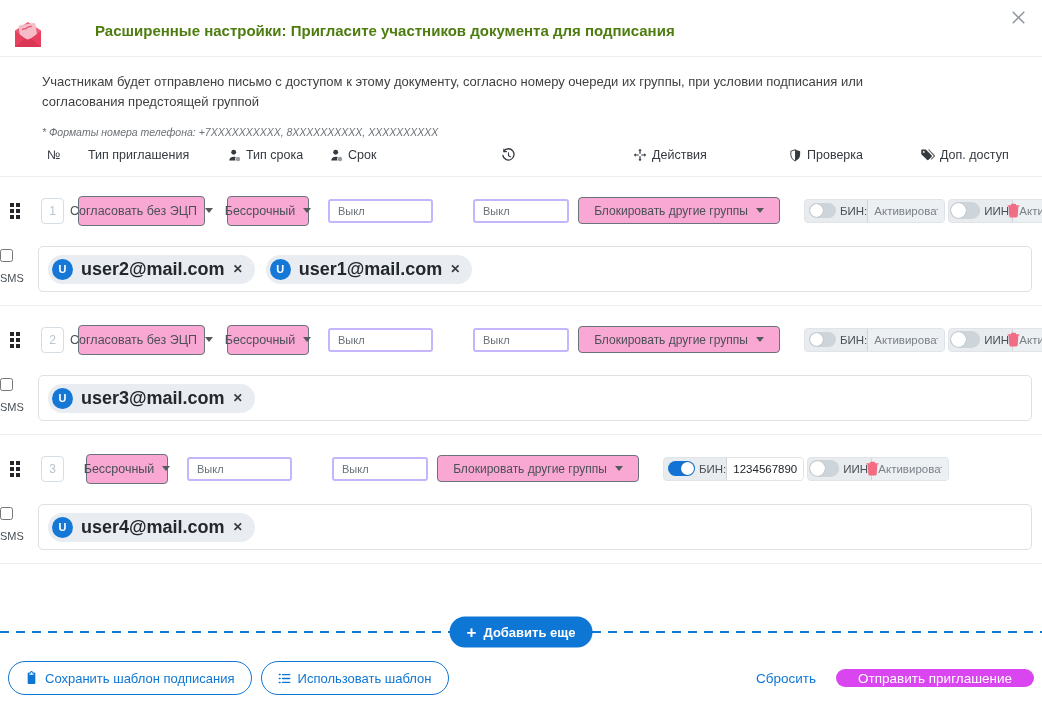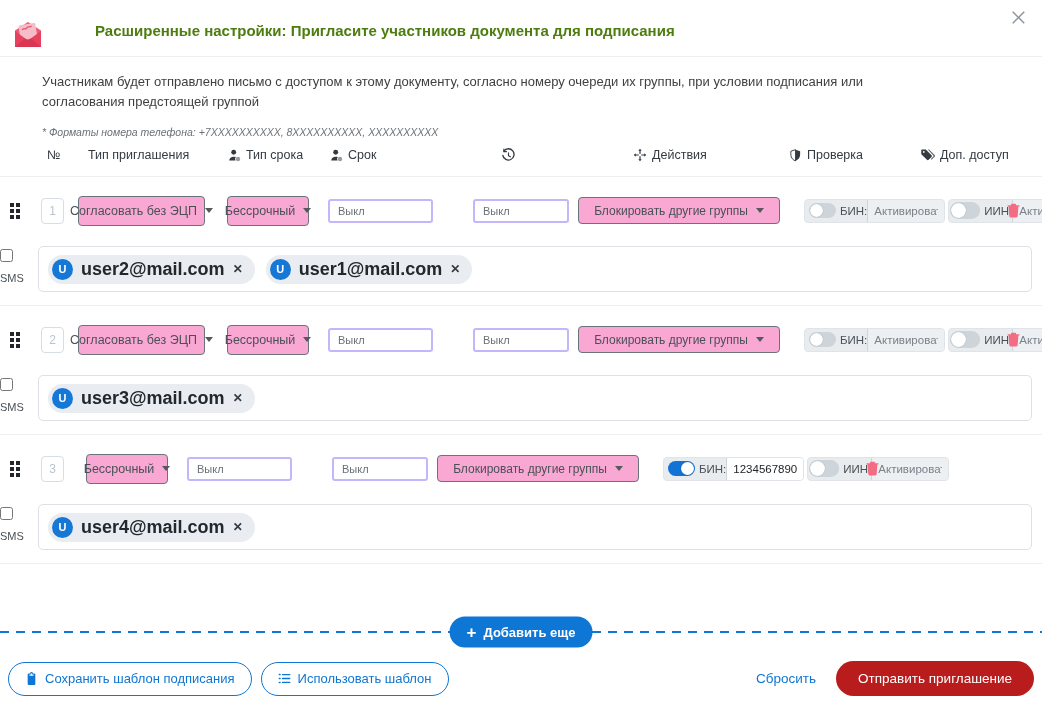--- a/index.html
+++ b/index.html
@@ -71,21 +71,21 @@
              border:none; border-radius:17px; height:31px; padding:0 17px; font-size:13px; font-weight:700;
              display:flex; align-items:center; gap:7px; cursor:pointer; font-family:"Liberation Sans",sans-serif; }
   .plus-glyph { font-size:17px; font-weight:700; line-height:1; }
   .footer { display:flex; align-items:center; margin-top:28px; padding:0 8px; }
   .btn-outline { display:flex; align-items:center; gap:7px; border:1px solid #0e76d4; color:#0e76d4; background:#fff;
                  border-radius:18px; height:34px; padding:0 16px; font-size:13px; cursor:pointer;
                  font-family:"Liberation Sans",sans-serif; }
   .btn-outline + .btn-outline { margin-left:9px; }
   .link-reset { margin-left:auto; background:none; border:none; color:#0e76d4; font-size:13.5px; cursor:pointer;
                 font-family:"Liberation Sans",sans-serif; }
-  .btn-send { margin-left:20px; background:#b91c1c; color:#fff; border:none; border-radius:18px; height:35px;
+  .btn-send { margin-left:20px; background:#d946ef; color:#fff; border:none; border-radius:18px; height:18px;
               padding:0 22px; font-size:13.5px; cursor:pointer; font-family:"Liberation Sans",sans-serif; }
 </style>
 </head>
 <body>
 
 <div class="mhead">
   <span class="logo">
     <svg viewBox="0 0 32 30" width="32" height="30">
       <path d="M3 11.5 16 3l13 8.5v16.5H3z" fill="#ee5a76"></path>
       <g transform="rotate(-9 16 13)">

